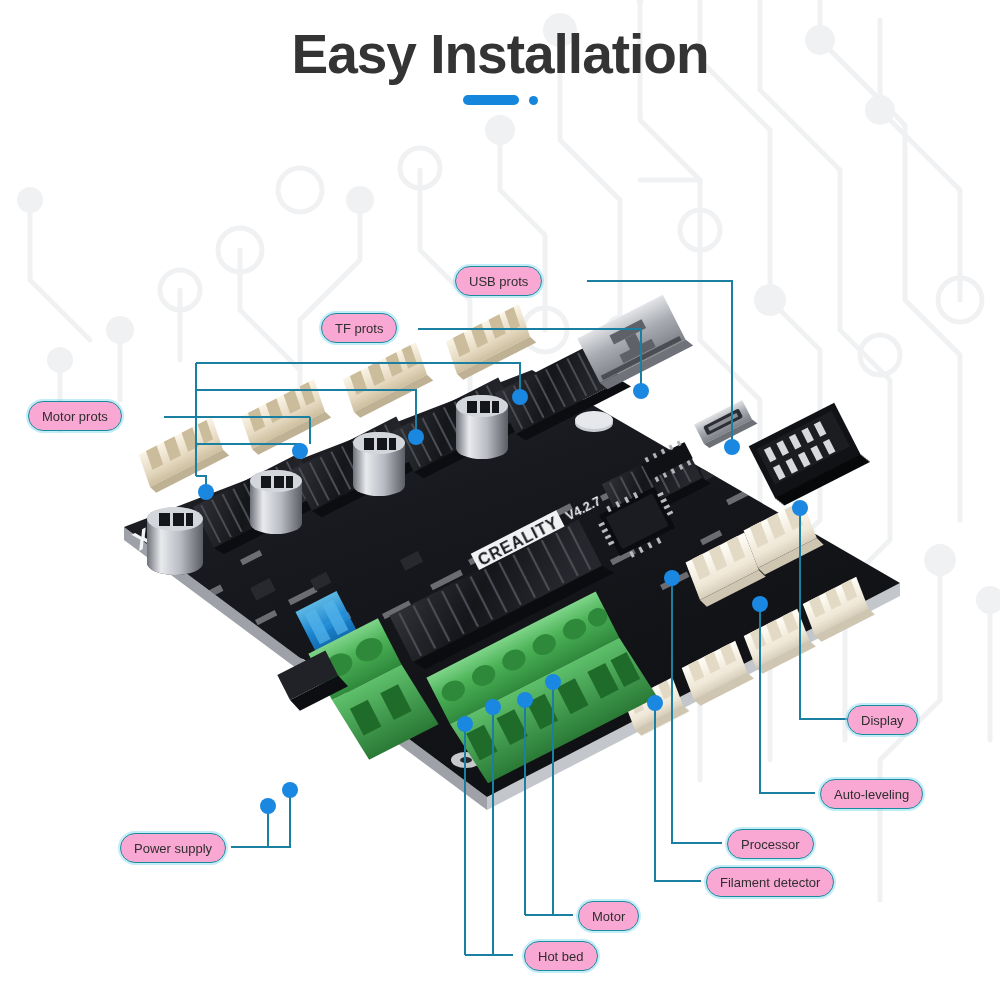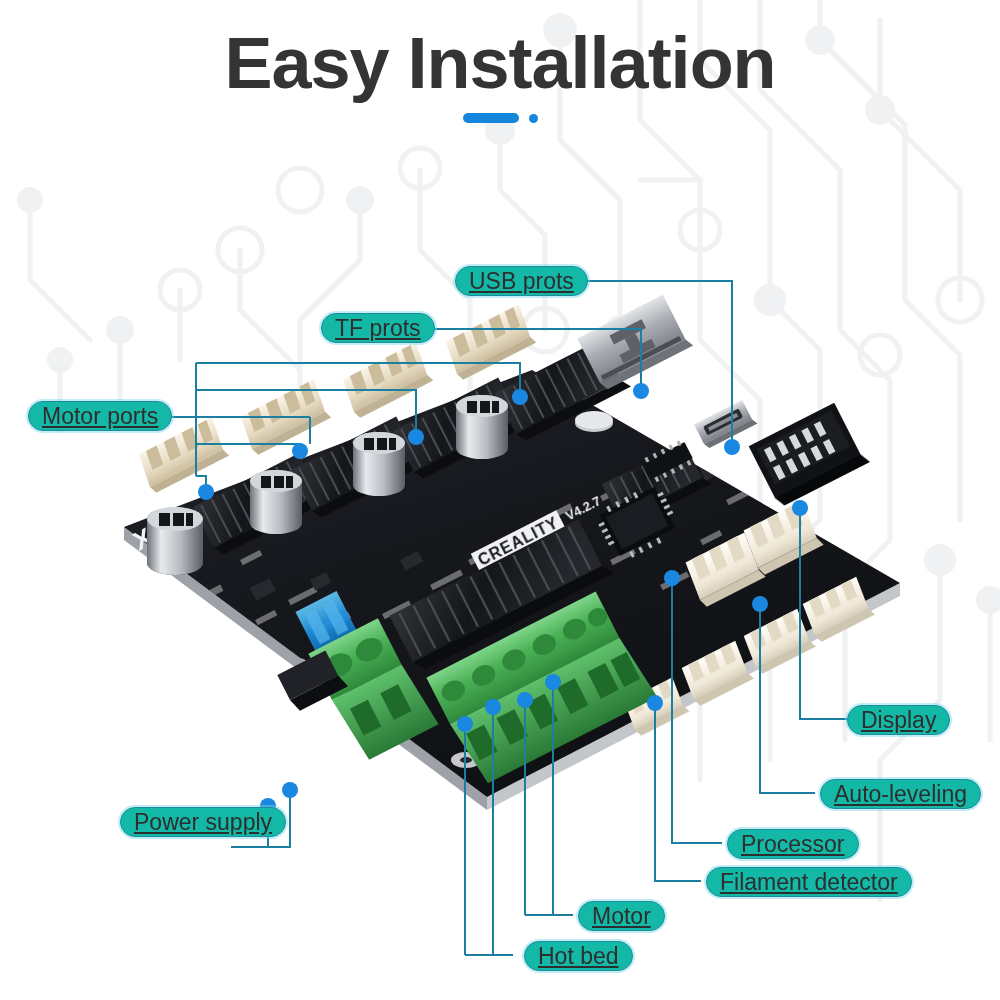--- a/index.html
+++ b/index.html
@@ -11,21 +11,21 @@
     position:relative;
   }
   #stage{position:absolute;inset:0;width:1000px;height:1000px;}
 
   
   .bg-circuit{position:absolute;inset:0;width:1000px;height:1000px;z-index:0;}
 
   
   .title-wrap{position:absolute;top:26px;left:0;width:1000px;text-align:center;z-index:6;}
   .title{
-    font-size:72px;font-weight:700;color:#343434;letter-spacing:-1px;
+    font-size:55px;font-weight:700;color:#343434;letter-spacing:-1px;
     font-family:"Liberation Sans", sans-serif;line-height:1.05;
   }
   .accent{margin:10px auto 0;width:110px;height:12px;position:relative;}
   .accent .bar{position:absolute;left:18px;top:1px;width:56px;height:10px;border-radius:5px;background:#1487dc;}
   .accent .dot{position:absolute;left:84px;top:2px;width:9px;height:9px;border-radius:50%;background:#1487dc;}
 
   
   .board-layer{position:absolute;left:0;top:0;width:1000px;height:1000px;z-index:2;}
 
   
@@ -33,40 +33,39 @@
 
   
   .pill{
     position:absolute;z-index:5;
     display:flex;align-items:center;justify-content:center;
     box-sizing:border-box;
     height:30px;
     padding:0 13px;
     border:1.6px solid #1a8c9e;
     border-radius:16px;
-    background:#14b8a6;
+    background:#f9a8d4;
     color:#2e2e2e;
-    font-size:23px;
+    font-size:13px;
     font-family:"Liberation Sans", sans-serif;
     white-space:nowrap;
     box-shadow:0 0 0 2px rgba(120,215,235,0.45);
-    text-decoration:underline;
   }
 
   
   #pill-usb      {left:455px;top:266px;}
   #pill-tf       {left:321px;top:313px;}
   #pill-motor    {left:28px;top:401px;}
   #pill-display  {left:847px;top:705px;}
   #pill-autolevel{left:820px;top:779px;text-align:right;}
   #pill-processor{left:727px;top:829px;}
   #pill-filament {left:706px;top:867px;}
   #pill-nozzle   {left:578px;top:901px;}
   #pill-hotbed   {left:524px;top:941px;}
-  #pill-power    {left:120px;top:807px;}
+  #pill-power    {left:120px;top:833px;}
 </style>
 </head>
 <body>
 
 <div id="stage">
 
   <svg class="bg-circuit" viewBox="0 0 1000 1000">
     <g fill="none" stroke="#f0f1f3" stroke-width="5" stroke-linecap="round" stroke-linejoin="round">
       <path d="M640 0 L640 120 L700 180 L700 340 L760 400 L760 560 L700 620 L700 780"></path>
       <path d="M700 0 L700 60 L770 130 L770 300 L820 350 L820 520 L770 570 L770 760"></path>
@@ -652,21 +651,21 @@
       <circle cx="553" cy="682" r="8"></circle>
       <circle cx="465" cy="724" r="8"></circle>
       <circle cx="493" cy="707" r="8"></circle>
       <circle cx="290" cy="790" r="8"></circle>
       <circle cx="268" cy="806" r="8"></circle>
     </g>
   </svg>
 
   <div class="pill" id="pill-usb">USB prots</div>
   <div class="pill" id="pill-tf">TF prots</div>
-  <div class="pill" id="pill-motor">Motor ports</div>
+  <div class="pill" id="pill-motor">Motor prots</div>
   <div class="pill" id="pill-display">Display</div>
   <div class="pill" id="pill-autolevel">Auto-leveling</div>
   <div class="pill" id="pill-processor">Processor</div>
   <div class="pill" id="pill-filament">Filament detector</div>
   <div class="pill" id="pill-nozzle">Motor</div>
   <div class="pill" id="pill-hotbed">Hot bed</div>
   <div class="pill" id="pill-power">Power supply</div>
 
 </div>
 

